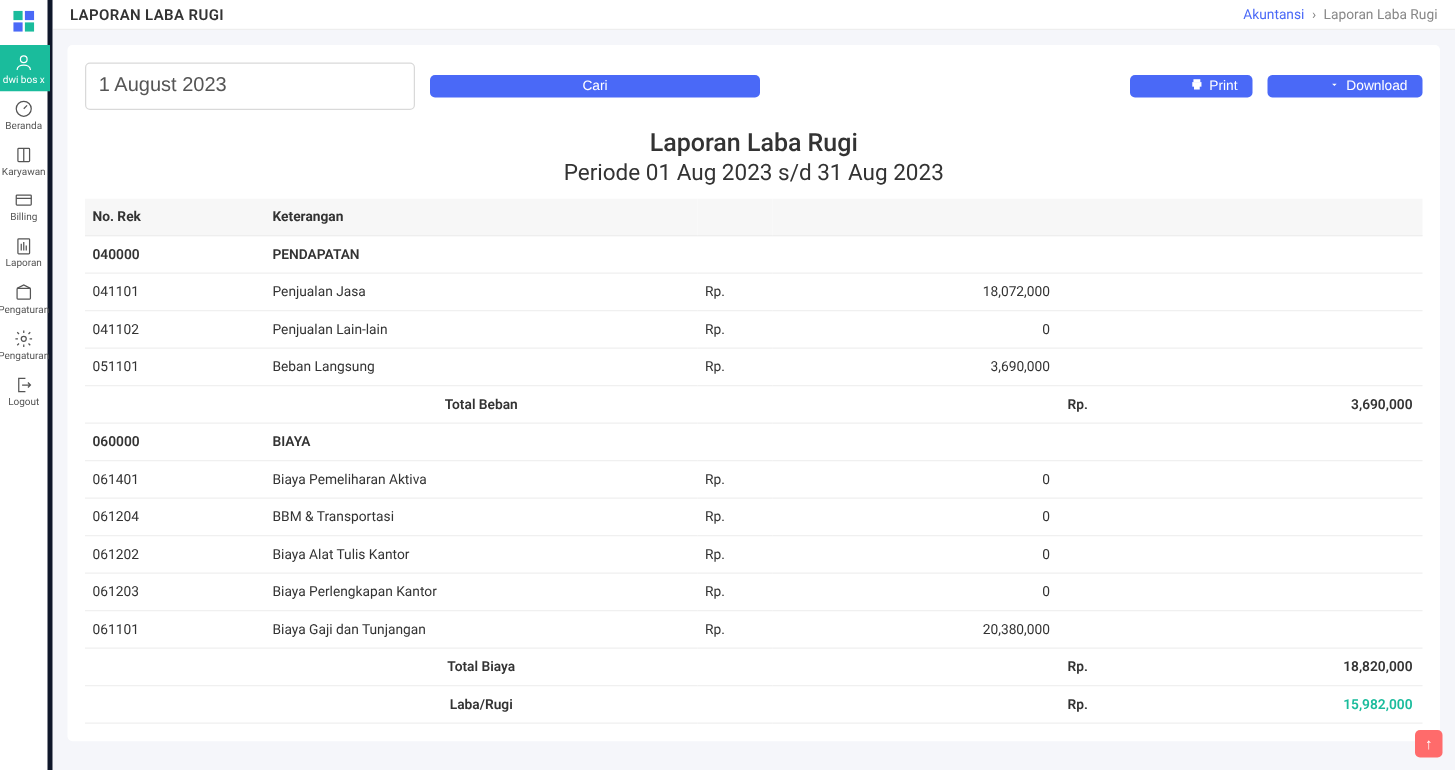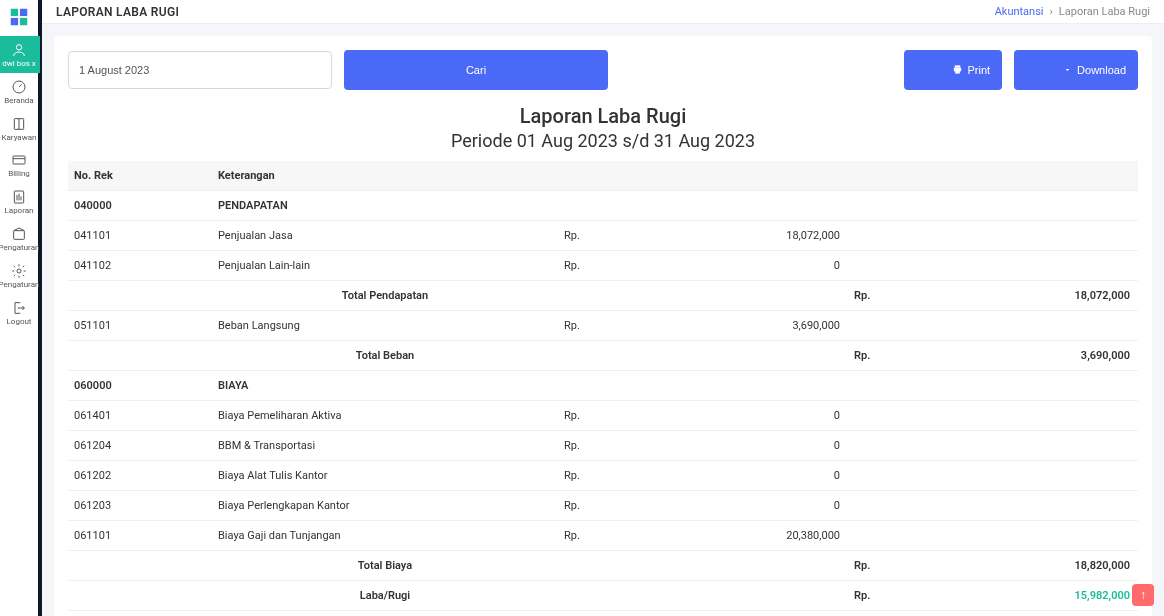--- a/index.html
+++ b/index.html
@@ -12,22 +12,22 @@
 .side-item .icon { width: 16px; height: 16px; display: flex; align-items: center; justify-content: center; }
 .side-item .label { font-size: 8px; margin-top: 2px; text-align: center; line-height: 1.1; }
 .side-item svg { width: 16px; height: 16px; stroke: currentColor; fill: none; stroke-width: 1.5; }
 .topbar { position: fixed; top: 0; left: 42px; right: 0; height: 24px; background: #fff; display: flex; align-items: center; justify-content: space-between; padding: 0 14px; border-bottom: 1px solid #eee; }
 .page-title { font-size: 12px; font-weight: 600; color: #333; letter-spacing: .3px; }
 .breadcrumb { font-size: 11px; color: #888; display: flex; align-items: center; gap: 6px; }
 .breadcrumb .crumb-link { color: #4a69f7; }
 .content { position: absolute; left: 42px; top: 24px; right: 0; bottom: 0; padding: 12px 12px 0; overflow: auto; }
 .card { background: #fff; border-radius: 4px; padding: 14px; }
 .toolbar { display: flex; gap: 12px; align-items: center; margin-bottom: 14px; }
-.date-input { flex: 0 0 264px; height: 24px; border: 1px solid #d9d9d9; border-radius: 4px; padding: 18px 10px; font-size: 11px; color: #555; background: #fff; }
-.btn { height: 40px; border: none; border-radius: 4px; font-size: 11px; cursor: pointer; display: inline-flex; align-items: center; justify-content: center; gap: 4px; padding: 0 12px; }
+.date-input { flex: 0 0 264px; height: 24px; border: 1px solid #d9d9d9; border-radius: 4px; padding: 18px 10px; font-size: 16px; color: #555; background: #fff; }
+.btn { height: 18px; border: none; border-radius: 4px; font-size: 11px; cursor: pointer; display: inline-flex; align-items: center; justify-content: center; gap: 4px; padding: 0 12px; }
 .btn-search { background: #4a69f7; color: #fff; width: 264px; }
 .spacer { flex: 1; }
 .btn-primary { background: #4a69f7; color: #fff; padding-left: 48px; }
 .btn-primary svg { width: 11px; height: 11px; fill: #fff; }
 .report-header { text-align: center; margin-bottom: 10px; }
 .report-title { font-size: 20px; font-weight: 500; color: #333; }
 .report-period { font-size: 18px; color: #333; margin-top: 2px; }
 .table { width: 100%; border-collapse: collapse; }
 .table th { text-align: left; font-weight: 700; font-size: 11px; padding: 8px 6px; background: #f7f7f7; border-bottom: 1px solid #eee; }
 .table td { font-size: 11px; padding: 8px 6px; border-bottom: 1px solid #f0f0f0; }
@@ -192,28 +192,20 @@
             <td class="col-amt2"></td>
           </tr>
           <tr>
             <td class="col-no">041102</td>
             <td>Penjualan Lain-lain</td>
             <td class="col-rp">Rp.</td>
             <td class="col-amt">0</td>
             <td class="col-rp"></td>
             <td class="col-amt2"></td>
           </tr>
-          <tr class="total-row">
-            <td class="col-no"></td>
-            <td class="total-label">Total Pendapatan</td>
-            <td class="col-rp"></td>
-            <td class="col-amt"></td>
-            <td class="col-rp">Rp.</td>
-            <td class="col-amt2">18,072,000</td>
-          </tr>
           <tr>
             <td class="col-no">051101</td>
             <td>Beban Langsung</td>
             <td class="col-rp">Rp.</td>
             <td class="col-amt">3,690,000</td>
             <td class="col-rp"></td>
             <td class="col-amt2"></td>
           </tr>
           <tr class="total-row">
             <td class="col-no"></td>

